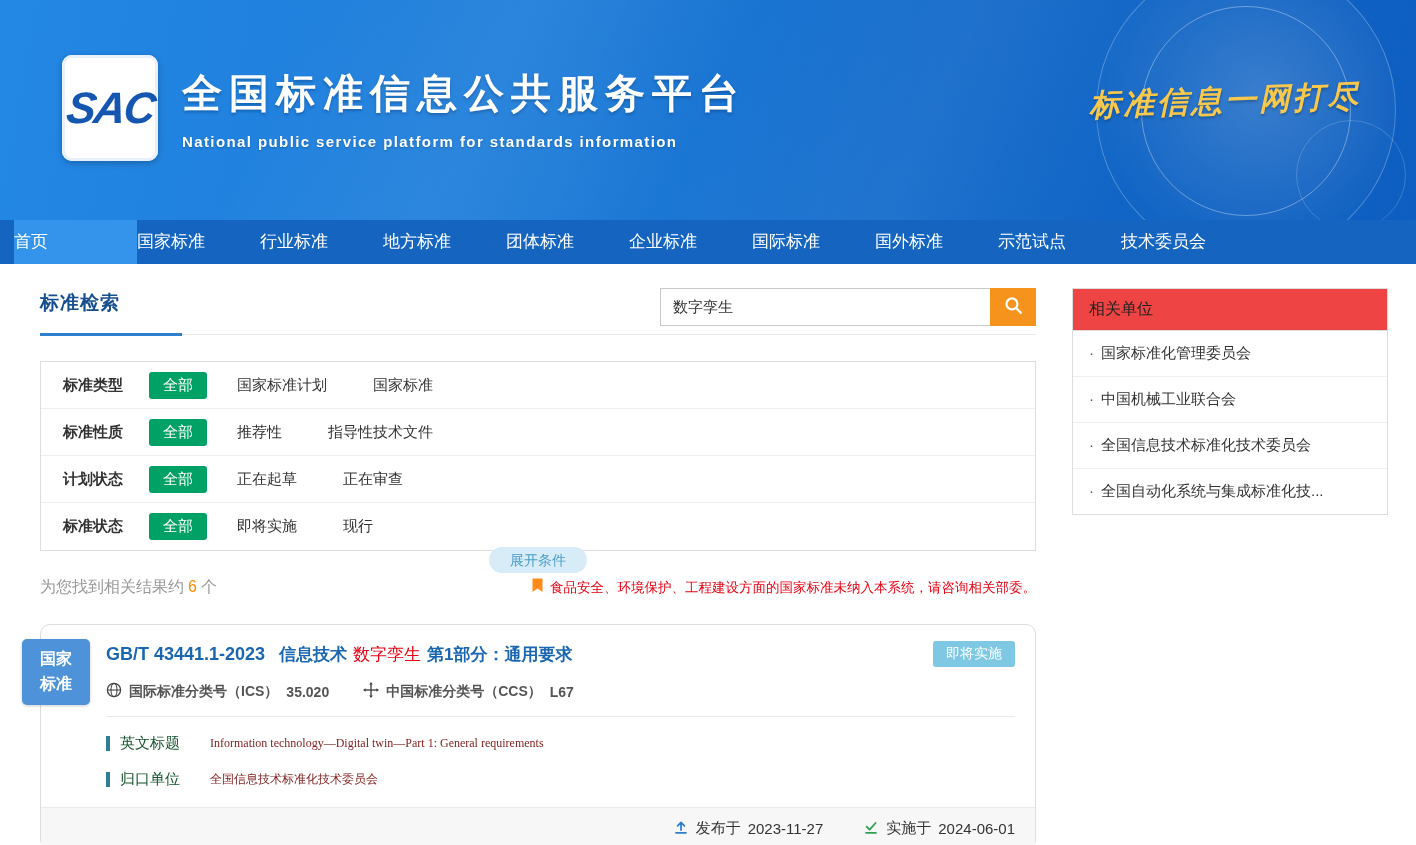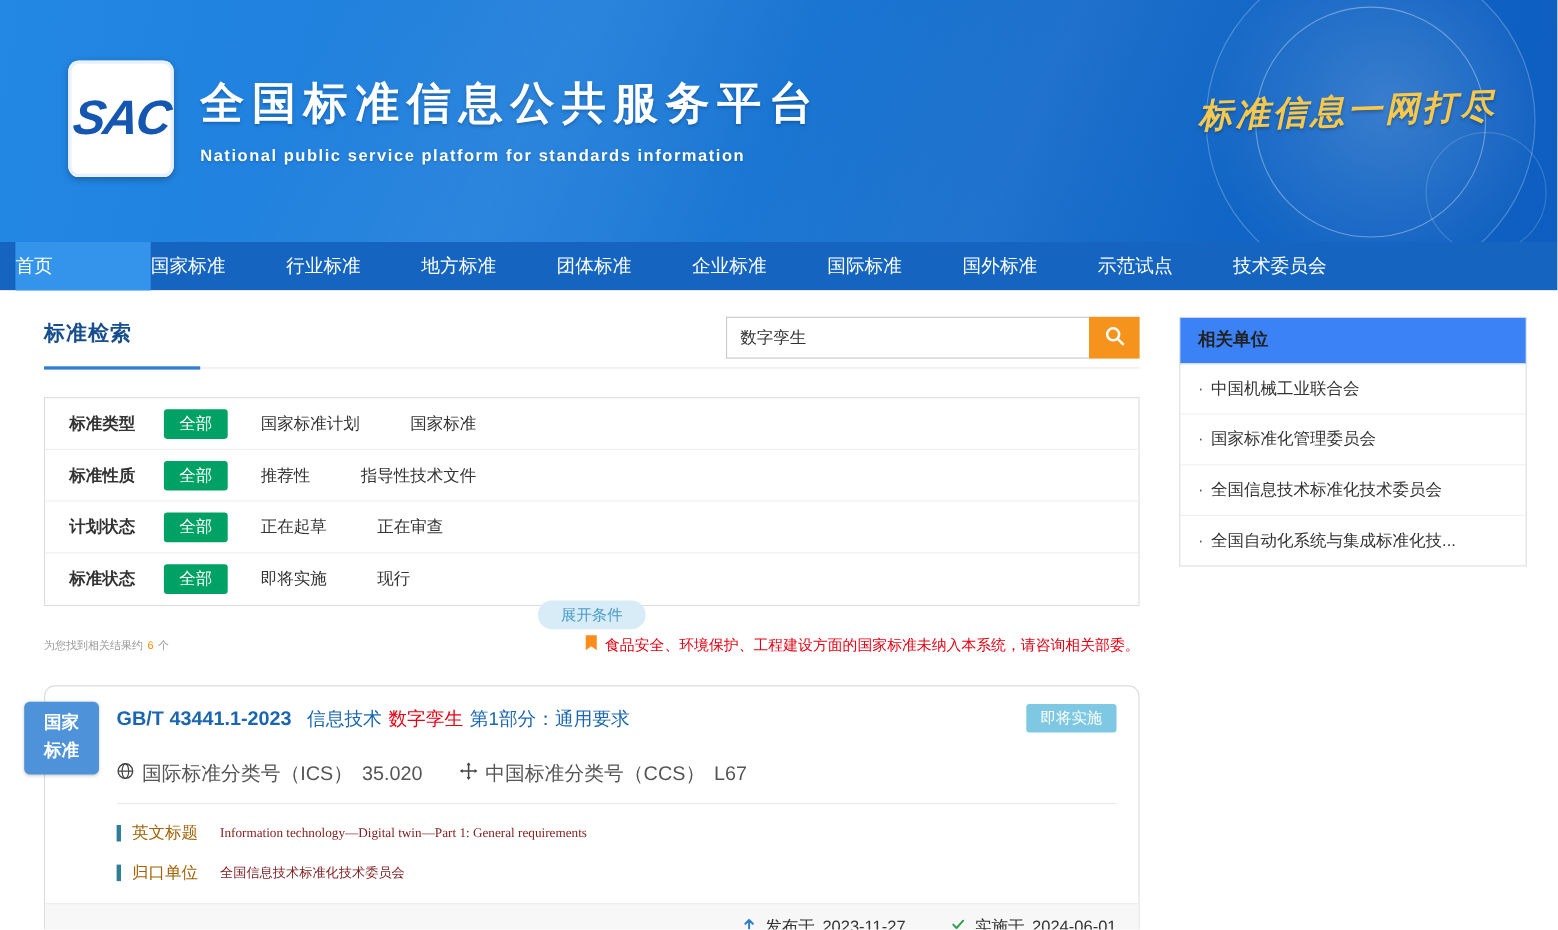--- a/index.html
+++ b/index.html
@@ -63,54 +63,54 @@
     border-radius:3px; margin-right:30px; cursor:pointer; }
   .filter-opt { font-size:15px; color:#333; margin-right:46px; cursor:pointer; }
 
   .expand-wrap { height:14px; text-align:center; }
   .expand-pill { display:inline-block; margin-top:-13px; width:98px; height:26px; line-height:26px;
     background:#d7ecf6; color:#4a9cc9; font-size:14px; border-radius:13px; cursor:pointer;
     position:relative; z-index:2; }
 
   
   .results-row { display:flex; align-items:center; margin-top:12px; }
-  .result-count { font-size:10px; color:#999; }
+  .result-count { font-size:16px; color:#999; }
   .result-count em { font-style:normal; color:#ff8a00; margin:0 4px; }
   .notice { margin-left:auto; display:flex; align-items:center; gap:6px; }
   .notice-text { font-size:13.5px; color:#e60012; }
 
   
   .card { position:relative; margin-top:26px; border:1px solid #ddd; border-radius:10px; }
   .badge { position:absolute; left:-19px; top:14px; width:68px; height:66px; background:#4e93d9;
     border-radius:5px; color:#fff; font-size:16px; font-weight:bold; display:flex;
     flex-direction:column; align-items:center; justify-content:center; line-height:1.55;
     box-shadow:0 1px 3px rgba(0,0,0,.2); cursor:pointer; }
   .card-body { padding:16px 20px 18px 65px; }
   .card-head { display:flex; align-items:center; }
   .std-code { font-size:18px; font-weight:bold; color:#1a66b0; margin-right:14px; cursor:pointer; }
-  .t-blue { font-size:17px; color:#1a66b0; cursor:pointer; }
+  .t-blue { font-size:17px; color:#1a66b0; cursor:pointer;font-weight:bold; }
   .t-red { font-size:17px; color:#e60012; margin:0 6px; cursor:pointer; }
   .status-badge { margin-left:auto; background:#7ec8e3; color:#fff; font-size:14px;
     padding:4px 13px; border-radius:3px; }
-  .card-meta { display:flex; align-items:center; margin-top:25px; font-size:18px; color:#555; }
+  .card-meta { display:flex; align-items:center; margin-top:15px; font-size:14px; color:#555;font-weight:bold; }
   .meta-label { margin:0 8px 0 7px; }
   .meta-value { color:#555; }
   .meta-gap { width:34px; }
   .card-divider { margin-top:15px; border-top:1px solid #e9e9e9; }
   .card-row { display:flex; align-items:center; margin-top:17px; }
   .teal-bar { width:4px; height:15px; background:#2e7f95; margin-right:10px; }
-  .row-label { font-size:15px; color:#a16207; margin-right:20px; }
+  .row-label { font-size:15px; color:#14532d; margin-right:30px; }
   .row-value { font-size:12px; color:#7f1d1d;font-family:Liberation Serif, serif; }
   .card-footer { height:42px; background:#f7f7f7; border-top:1px solid #ebebeb;
     display:flex; align-items:center; justify-content:flex-end; gap:40px; padding-right:20px; }
   .date-item { display:flex; align-items:center; gap:7px; font-size:15px; color:#333; }
 
   
-  .sidebar-header { background:#3b82f6; border-bottom:1px solid #ddd; padding:10px 16px;
-    font-size:16px; font-weight:bold; color:#222; }
+  .sidebar-header { background:#ef4444; border-bottom:1px solid #ddd; padding:10px 16px;
+    font-size:16px; font-weight:normal; color:#222; }
   .sidebar-list { list-style:none; }
   .sidebar-item { padding:13px 16px; font-size:15px; color:#333; border-bottom:1px solid #f0f0f0;
     cursor:pointer; white-space:nowrap; overflow:hidden; }
   .sidebar-item:last-child { border-bottom:none; }
   .sidebar-item::before { content:"·"; margin-right:7px; color:#555; }
 </style>
 </head>
 <body>
 
 <div class="page">
@@ -279,21 +279,21 @@
             <span>实施于</span>
             <span>2024-06-01</span>
           </div>
         </div>
       </div>
     </div>
 
     <aside class="sidebar">
       <div class="sidebar-header">相关单位</div>
       <ul class="sidebar-list">
+        <li class="sidebar-item">国家标准化管理委员会</li>
         <li class="sidebar-item">中国机械工业联合会</li>
-        <li class="sidebar-item">国家标准化管理委员会</li>
         <li class="sidebar-item">全国信息技术标准化技术委员会</li>
         <li class="sidebar-item">全国自动化系统与集成标准化技...</li>
       </ul>
     </aside>
 
   </div>
 </div>
 
 </body></html>

